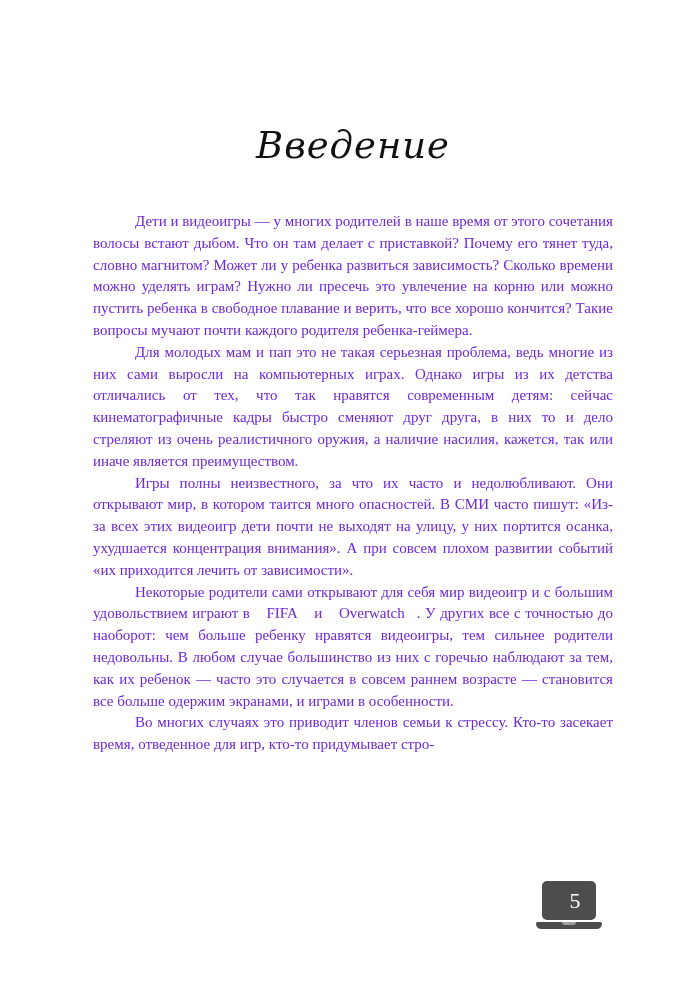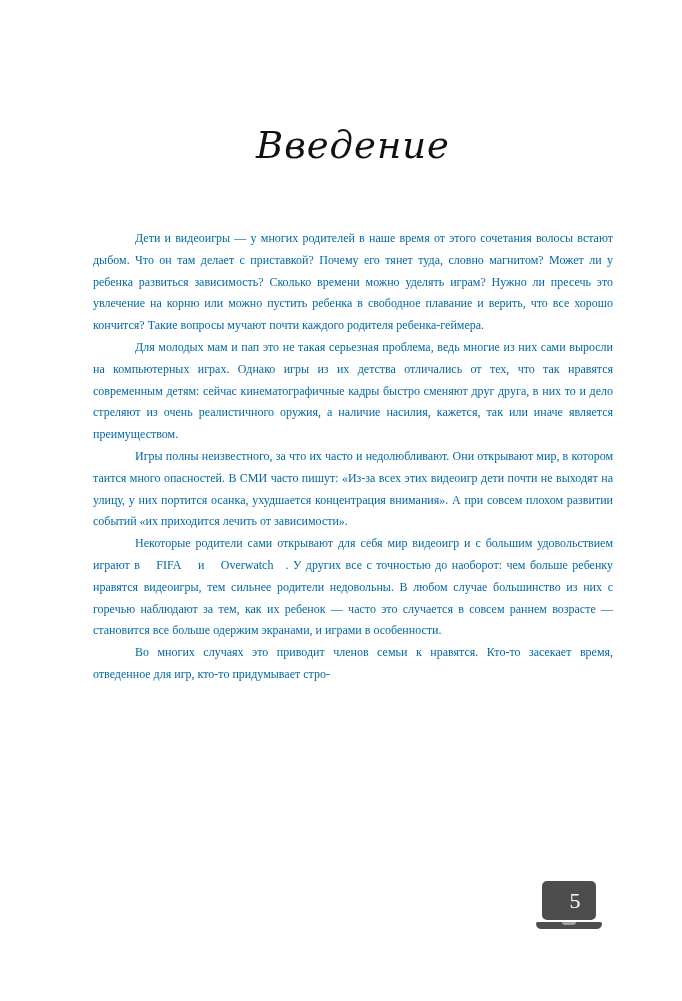--- a/index.html
+++ b/index.html
@@ -21,28 +21,28 @@
     width: 100%;
     text-align: center;
     font-family: "DejaVu Serif", serif;
     font-style: italic;
     font-size: 37px;
     letter-spacing: 1px;
     color: #111111;
   }
   .text-block {
     position: absolute;
-    top: 228px;
+    top: 211px;
     left: 81px;
     width: 520px;
-    font-size: 12px;
+    font-size: 15px;
     line-height: 21.8px;
     text-align: justify;
     text-justify: inter-word;
-    color: #0369a1;
+    color: #6d28d9;
   }
   .text-block p.para {
     margin: 0;
     padding: 0;
     text-indent: 30px;
   }
   .italic { }
   .page-num-badge {
     position: absolute;
     right: 80px;
@@ -91,21 +91,21 @@
 
 <div class="page">
 
   <div class="chapter-title">Введение</div>
 
   <div class="text-block">
       <p class="para"><span>Дети и видеоигры — у многих родителей в наше время от этого сочетания волосы встают дыбом. Что он там делает с приставкой? Почему его тянет туда, словно магнитом? Может ли у ребенка развиться зависимость? Сколько времени можно уделять играм? Нужно ли пресечь это увлечение на корню или можно пустить ребенка в свободное плавание и верить, что все хорошо кончится? Такие вопросы мучают почти каждого родителя ребенка-геймера.</span></p>
       <p class="para"><span>Для молодых мам и пап это не такая серьезная проблема, ведь многие из них сами выросли на компьютерных играх. Однако игры из их детства отличались от тех, что так нравятся современным детям: сейчас кинематографичные кадры быстро сменяют друг друга, в них то и дело стреляют из очень реалистичного оружия, а наличие насилия, кажется, так или иначе является преимуществом.</span></p>
       <p class="para"><span>Игры полны неизвестного, за что их часто и недолюбливают. Они открывают мир, в котором таится много опасностей. В СМИ часто пишут: «Из-за всех этих видеоигр дети почти не выходят на улицу, у них портится осанка, ухудшается концентрация внимания». А при совсем плохом развитии событий «их приходится лечить от зависимости».</span></p>
       <p class="para"><span>Некоторые родители сами открывают для себя мир видеоигр и с большим удовольствием играют в </span><span class="italic">FIFA</span><span> и </span><span class="italic">Overwatch</span><span>. У других все с точностью до наоборот: чем больше ребенку нравятся видеоигры, тем сильнее родители недовольны. В любом случае большинство из них с горечью наблюдают за тем, как их ребенок — часто это случается в совсем раннем возрасте — становится все больше одержим экранами, и играми в особенности.</span></p>
-      <p class="para"><span>Во многих случаях это приводит членов семьи к нравятся. Кто-то засекает время, отведенное для игр, кто-то придумывает стро-</span></p>
+      <p class="para"><span>Во многих случаях это приводит членов семьи к стрессу. Кто-то засекает время, отведенное для игр, кто-то придумывает стро-</span></p>
     </div>
 
   <div class="page-num-badge">
     <div class="laptop-screen">
       <span class="num">5</span>
     </div>
     <div class="laptop-base"></div>
   </div>
 
 </div>

